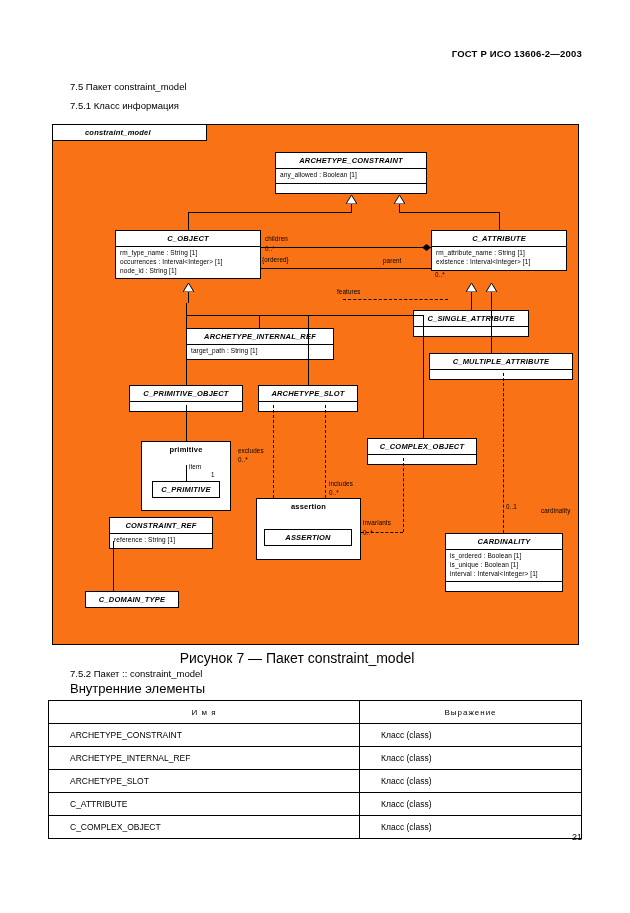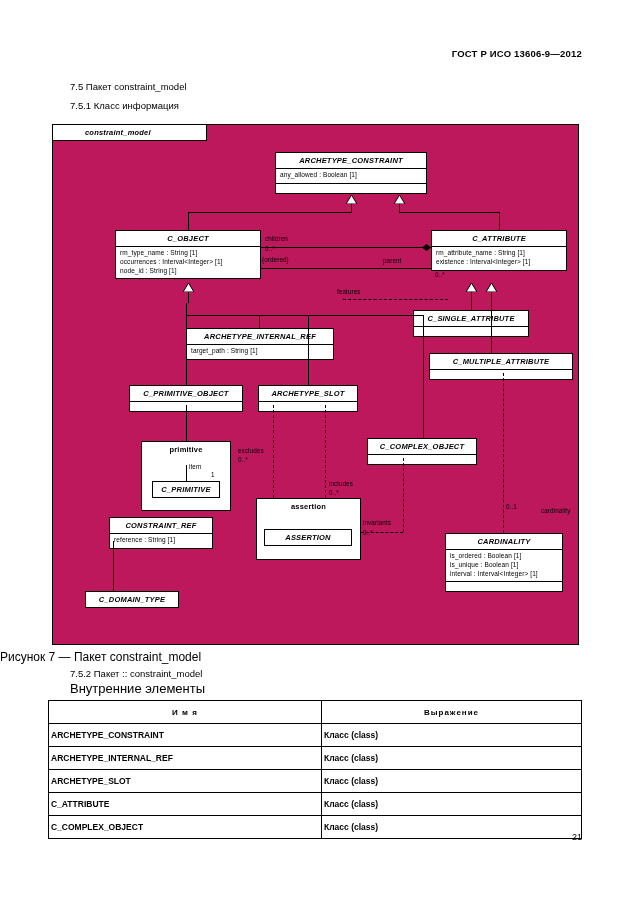--- a/index.html
+++ b/index.html
@@ -42,21 +42,21 @@
 
   
   .diagram {
     position: absolute;
     left: 52px;
     top: 124px;
     width: 527px;
     height: 521px;
     border: 1px solid #000;
     box-sizing: border-box;
-    background: #be185d;
+    background: #f97316;
   }
   .pkg-tab {
     position: absolute;
     left: -1px;
     top: -1px;
     width: 155px;
     height: 17px;
     border: 1px solid #000;
     box-sizing: border-box;
     background: #fff;
@@ -132,58 +132,58 @@
     height: 7px;
     background: #000;
     transform: rotate(0deg);
     clip-path: polygon(50% 0, 100% 50%, 50% 100%, 0 50%);
   }
   .fig-cap {
     position: absolute;
     top: 650px;
     left: 0;
     width: 594px;
-    text-align: left;
-    font-size: 12px;
+    text-align: center;
+    font-size: 14px;
   }
 
   
   table.tbl {
     position: absolute;
     left: 48px;
     top: 700px;
     width: 534px;
     border-collapse: collapse;
     font-size: 8.5px;
   }
   table.tbl td, table.tbl th {
     border: 1px solid #000;
-    padding: 4px 2px;
+    padding: 4px 21px;
     height: 14px;
-    font-weight: bold;
+    font-weight: normal;
   }
   table.tbl th {
     text-align: center;
     font-size: 8px;
     letter-spacing: 1px;
   }
   table.tbl td.c1 { width: 268px; }
   .pageno {
     position: absolute;
     right: 48px;
     top: 832px;
     font-size: 9px;
   }
 </style>
 </head>
 <body>
 
 <div class="page">
 
-  <div class="header">ГОСТ Р ИСО 13606-9—2012</div>
+  <div class="header">ГОСТ Р ИСО 13606-2—2003</div>
 
   <div class="sec-title" id="sec-75">7.5 Пакет constraint_model</div>
   <div class="sec-title" id="sec-751">7.5.1 Класс информация</div>
 
   <div class="diagram">
 
     <div class="pkg-tab">constraint_model</div>
 
     <div class="cls" style="left:222px; top:27px; width:152px;">
       <div class="name">ARCHETYPE_CONSTRAINT</div>

